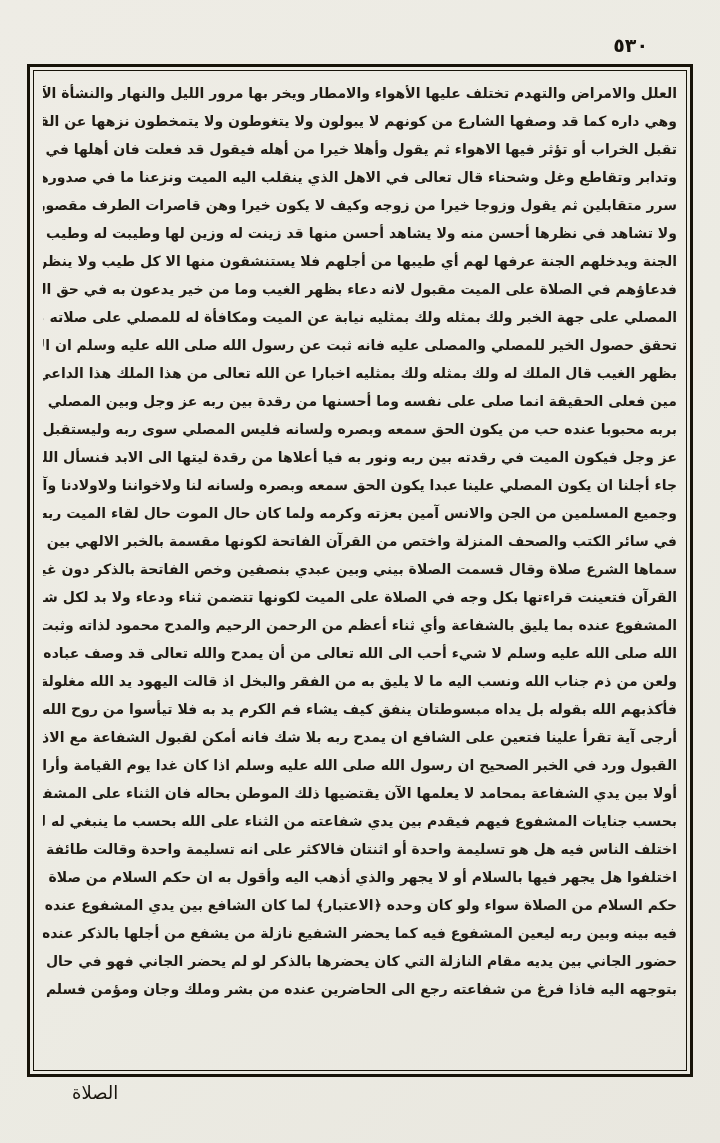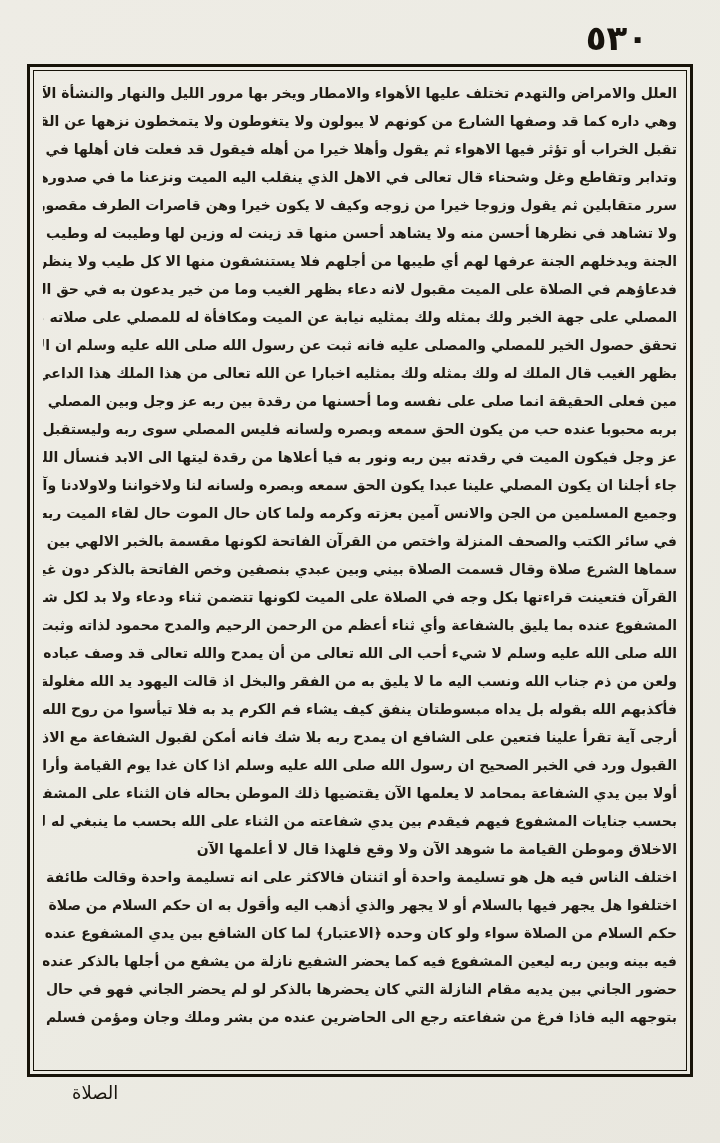--- a/index.html
+++ b/index.html
@@ -8,22 +8,22 @@
     background: #ecebe4;
     font-family: "DejaVu Sans", sans-serif;
     position: relative;
     overflow: hidden;
   }
   .page {
     position: absolute; inset: 0;
     background: linear-gradient(135deg, #eeece5 0%, #ecebe3 55%, #e9e7df 100%);
   }
   .page-number {
-    position: absolute; top: 18px; right: 72px;
-    font-size: 34px; font-weight: bold; color: #17130d;
+    position: absolute; top: 34px; right: 72px;
+    font-size: 19px; font-weight: bold; color: #17130d;
     letter-spacing: 3px; direction: rtl;
   }
   .frame-outer {
     position: absolute; left: 27px; top: 64px;
     width: 666px; height: 1013px;
     border: 3px solid #171309;
   }
   .frame-inner {
     position: absolute; inset: 3px;
     border: 1px solid #171309;
@@ -83,21 +83,20 @@
           <div class="text-line">سماها الشرع صلاة وقال قسمت الصلاة بيني وبين عبدي بنصفين وخص الفاتحة بالذكر دون غيرها من سور</div>
           <div class="text-line">القرآن فتعينت قراءتها بكل وجه في الصلاة على الميت لكونها تتضمن ثناء ودعاء ولا بد لكل شافع أن يثني على</div>
           <div class="text-line">المشفوع عنده بما يليق بالشفاعة وأي ثناء أعظم من الرحمن الرحيم والمدح محمود لذاته وثبت في الصحيح عن رسول</div>
           <div class="text-line">الله صلى الله عليه وسلم لا شيء أحب الى الله تعالى من أن يمدح والله تعالى قد وصف عباده المؤمنين بالحامدين وذم</div>
           <div class="text-line">ولعن من ذم جناب الله ونسب اليه ما لا يليق به من الفقر والبخل اذ قالت اليهود يد الله مغلولة كنت بذلك عن البخل</div>
           <div class="text-line">فأكذبهم الله بقوله بل يداه مبسوطتان ينفق كيف يشاء فم الكرم يد به فلا تيأسوا من روح الله فهذه عندنا من</div>
           <div class="text-line">أرجى آية تقرأ علينا فتعين على الشافع ان يمدح ربه بلا شك فانه أمكن لقبول الشفاعة مع الاذن فيها فأي مانع من</div>
           <div class="text-line">القبول ورد في الخبر الصحيح ان رسول الله صلى الله عليه وسلم اذا كان غدا يوم القيامة وأراد أن يشفع يحمد الله</div>
           <div class="text-line">أولا بين يدي الشفاعة بمحامد لا يعلمها الآن يقتضيها ذلك الموطن بحاله فان الثناء على المشفوع عنده انما يكون</div>
           <div class="text-line">بحسب جنايات المشفوع فيهم فيقدم بين يدي شفاعته من الثناء على الله بحسب ما ينبغي له لذلك الموطن من مكارم</div>
-          <div class="text-line">الاخلاق وموطن القيامة ما شوهد الآن ولا وقع فلهذا قال لا أعلمها الآن</div>
         </div>
 
 
       <div class="lower-block">
           <div class="text-line">اختلف الناس فيه هل هو تسليمة واحدة أو اثنتان فالاكثر على انه تسليمة واحدة وقالت طائفة يسلم تسليمتين وكذلك</div>
           <div class="text-line">اختلفوا هل يجهر فيها بالسلام أو لا يجهر والذي أذهب اليه وأقول به ان حكم السلام من صلاة الجنازة في الامام والمأموم</div>
           <div class="text-line">حكم السلام من الصلاة سواء ولو كان وحده ﴿الاعتبار﴾ لما كان الشافع بين يدي المشفوع عنده وأقام المشفوع</div>
           <div class="text-line">فيه بينه وبين ربه ليعين المشفوع فيه كما يحضر الشفيع نازلة من يشفع من أجلها بالذكر عنده من يشفع عنده فأقام</div>
           <div class="text-line">حضور الجاني بين يديه مقام النازلة التي كان يحضرها بالذكر لو لم يحضر الجاني فهو في حال غيبة عن كل من دون ربه</div>
           <div class="text-line">بتوجهه اليه فاذا فرغ من شفاعته رجع الى الحاضرين عنده من بشر وملك وجان ومؤمن فسلم عليهم كما يفعل في</div>

